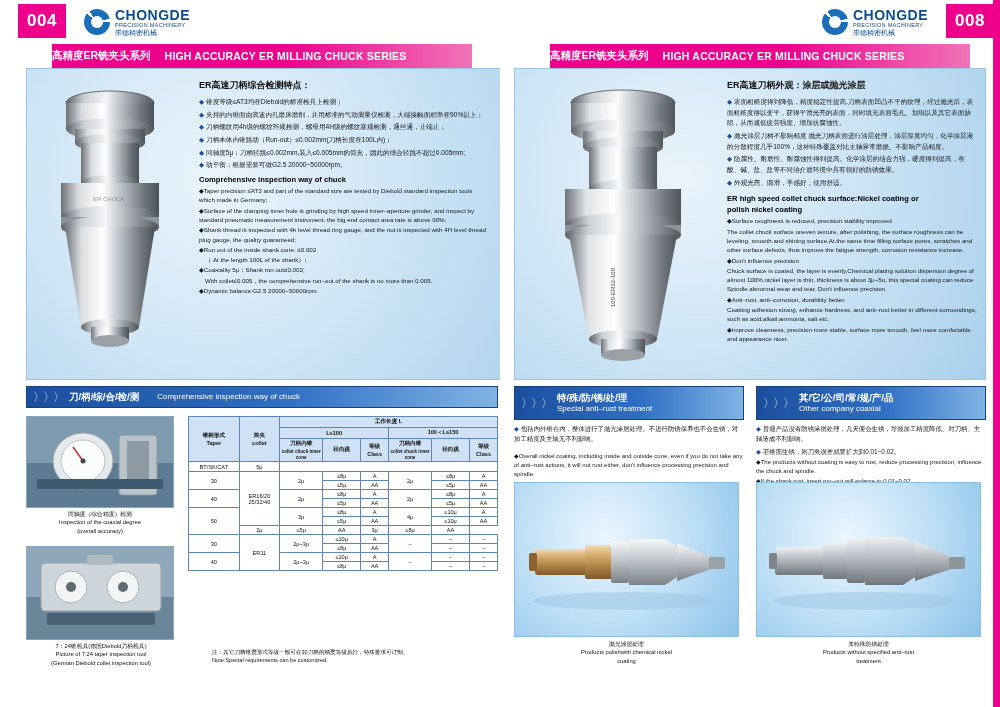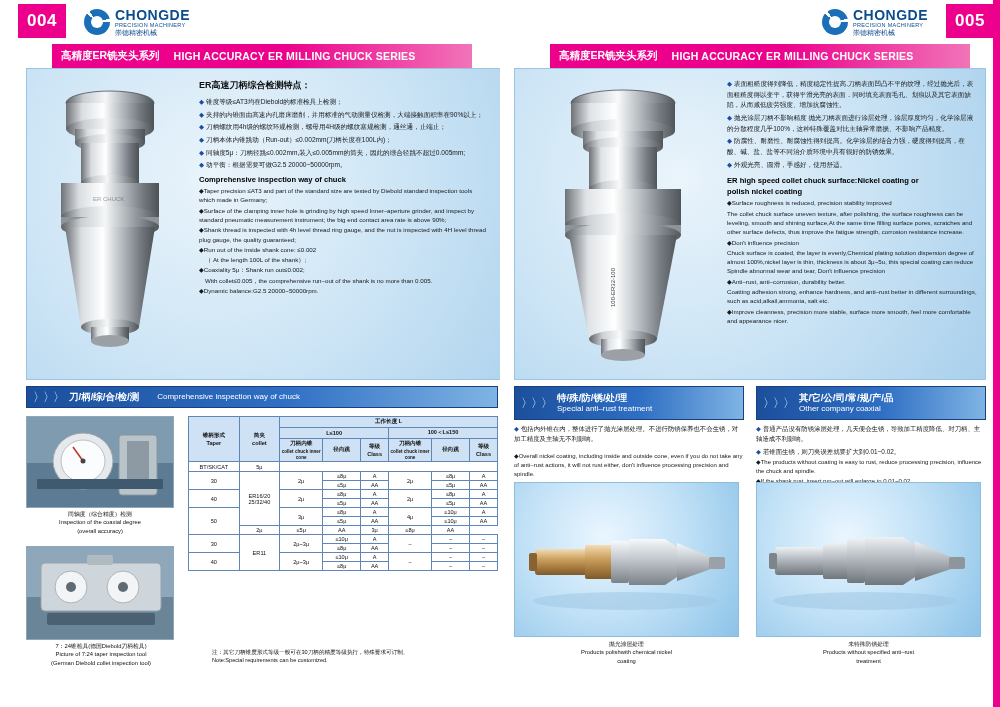--- a/index.html
+++ b/index.html
@@ -41,21 +41,21 @@
   .logo-mark .hole { position:absolute; left:7px; top:7px; width:12px; height:12px; background:#fff; border-radius:50%; }
   .logo-txt { line-height:1.05; }
   .logo-txt .n { font-size:14px; font-weight:bold; color:#0b4c8c; letter-spacing:0.5px; }
   .logo-txt .s { font-size:5.5px; color:#0b4c8c; letter-spacing:0.3px; }
   .logo-txt .c { font-size:7px; color:#0b4c8c; }
 
   
   .titleband {
     position:absolute; left:40px; top:44px; width:420px; height:24px;
     background:linear-gradient(90deg,#ec008c 0%, #ec008c 55%, #f174b8 100%);
-    color:#ffffff; display:flex; align-items:center; padding-left:9px; gap:14px;
+    color:#ffffff; display:flex; align-items:center; padding-left:0; gap:14px;
   }
   .titleband .cn { font-size:10.5px; font-weight:bold; }
   .titleband .en { font-size:10.5px; font-weight:bold; letter-spacing:0.2px; }
 
   
   .bluepanel {
     position:absolute; left:14px; width:533px;
     background:radial-gradient(circle at 35% 35%, #eaf4fb 0%, #cfe6f6 45%, #a9d0ec 100%);
     border:1px solid #9cc5e4;
   }
@@ -380,21 +380,21 @@
 
   <div class="tbl-note" style="left:200px; top:648px; width:286px;">
     <div>注：其它刀柄锥度形式等级一般可在30刀柄的精度等级执行，特殊要求可订制。</div>
     <div>Note:Special requirements can be customized.</div>
   </div>
 </div>
 
 <div class="page right">
 
   <div class="topbar">
-    <div class="pagenum r">005</div>
+    <div class="pagenum r">008</div>
     <div class="logo r">
       <div class="logo-mark">
         <div class="ring"></div>
           <div class="hole"></div>
       </div>
       <div class="logo-txt">
         <div class="n">CHONGDE</div>
         <div class="s">PRECISION MACHINERY</div>
         <div class="c">崇德精密机械</div>
       </div>
@@ -439,20 +439,21 @@
       <path d="M36 156 L144 156 L124 260 L56 260 Z" fill="url(#rmet1)"></path>
       <ellipse cx="90" cy="260" rx="34" ry="9" fill="url(#rmet2)"></ellipse>
       <rect x="68" y="260" width="44" height="16" fill="url(#rmet1)"></rect>
       <ellipse cx="90" cy="276" rx="22" ry="6" fill="#9aa0a5"></ellipse>
       <g transform="rotate(-90 80 190)" font-size="6" fill="#3a3f44" font-family="Liberation Sans, sans-serif">
         <text x="42" y="192">100-ER32-100</text>
       </g>
     </svg>
 
     <div style="position:absolute; left:212px; top:10px; width:250px;">
+      <div class="sec-heading">ER高速刀柄外观：涂层或抛光涂层</div>
       <div class="bullets">
         <p><span class="di">◆</span><span>表面粗糙度得到降低，精度稳定性提高.刀柄表面凹凸不平的纹理，经过抛光后，表面粗糙度得以变平，获得平滑光亮的表面．同时填充表面毛孔、划痕以及其它表面缺陷，从而减低疲劳强度、增加抗腐蚀性。</span></p>
         <p><span class="di">◆</span><span>抛光涂层刀柄不影响精度 抛光刀柄表面进行涂层处理，涂层厚度均匀，化学涂层液的分散程度几乎100%，这种特殊覆盖对比主轴异常磨损、不影响产品精度。</span></p>
         <p><span class="di">◆</span><span>防腐性、耐磨性、耐腐蚀性得到提高。化学涂层的结合力强，硬度得到提高，在酸、碱、盐、盐等不同治介质环境中具有很好的防锈效果。</span></p>
         <p><span class="di">◆</span><span>外观光亮、圆滑，手感好，使用舒适。</span></p>
       </div>
       <div class="en-title" style="margin-top:6px;">ER high speed collet chuck surface:Nickel coating or</div>
       <div class="en-title" style="margin-top:0;">polish nickel coating</div>
       <div class="en-block">
         <p><span class="dot">◆</span><span>Surface roughness is reduced, precision stability improved</span></p>

